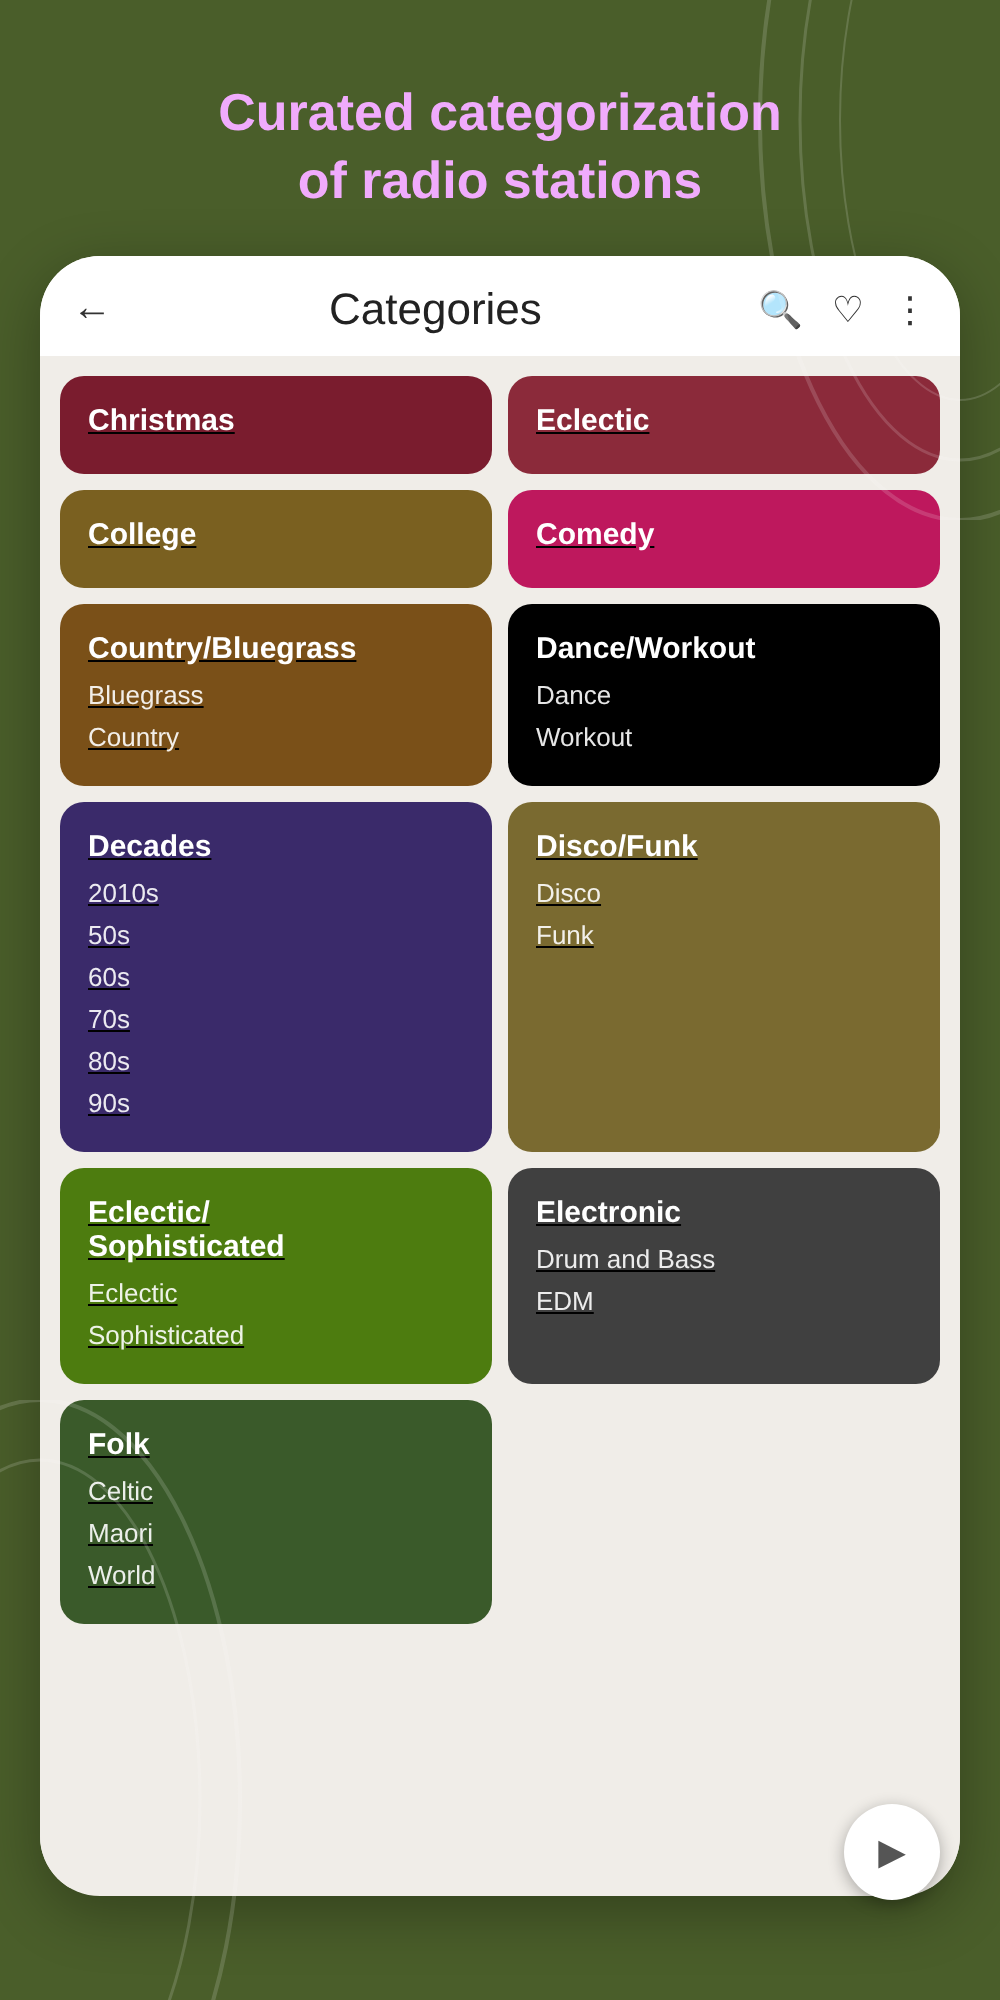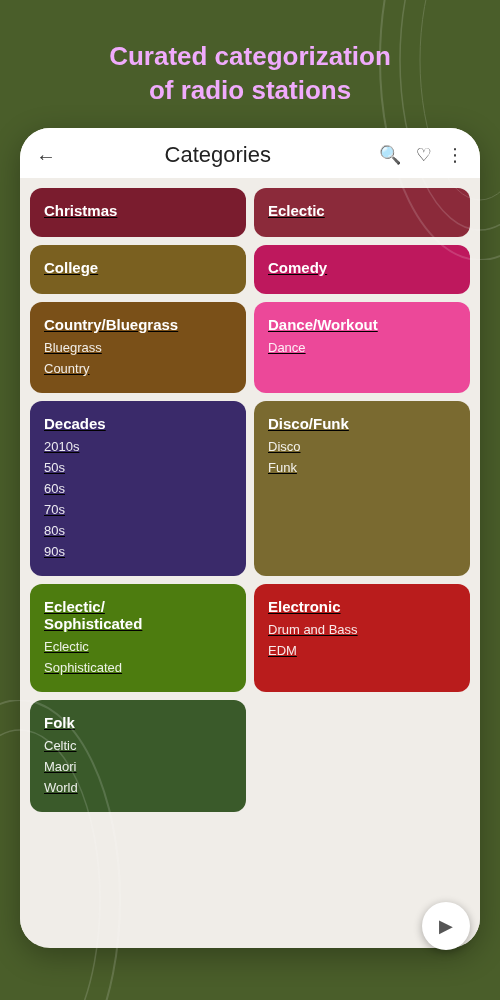--- a/index.html
+++ b/index.html
@@ -170,44 +170,45 @@
           <div class="main-label">College</div>
         </div>
         <div class="cat-card" style="background-color: #be185d;">
           <div class="main-label">Comedy</div>
         </div>
         <div class="cat-card" style="background-color: rgb(122, 80, 24);">
           <div class="main-label">Country/Bluegrass</div>
           <div class="sub-item">Bluegrass</div>
           <div class="sub-item">Country</div>
         </div>
-        <div class="cat-card" style="background-color: #ec4899;">
+        <div class="cat-card" style="background-color: #000000;">
           <div class="main-label">Dance/Workout</div>
           <div class="sub-item">Dance</div>
+          <div class="sub-item">Workout</div>
         </div>
         <div class="cat-card" style="background-color: rgb(58, 42, 106);">
           <div class="main-label">Decades</div>
           <div class="sub-item">2010s</div>
           <div class="sub-item">50s</div>
           <div class="sub-item">60s</div>
           <div class="sub-item">70s</div>
           <div class="sub-item">80s</div>
           <div class="sub-item">90s</div>
         </div>
         <div class="cat-card" style="background-color: rgb(122, 106, 48);">
           <div class="main-label">Disco/Funk</div>
           <div class="sub-item">Disco</div>
           <div class="sub-item">Funk</div>
         </div>
         <div class="cat-card" style="background-color: #4d7c0f;">
           <div class="main-label">Eclectic/<br>Sophisticated</div>
           <div class="sub-item">Eclectic</div>
           <div class="sub-item">Sophisticated</div>
         </div>
-        <div class="cat-card" style="background-color: #b91c1c;">
+        <div class="cat-card" style="background-color: #404040;">
           <div class="main-label">Electronic</div>
           <div class="sub-item">Drum and Bass</div>
           <div class="sub-item">EDM</div>
         </div>
         <div class="cat-card" style="background-color: rgb(58, 90, 42);">
           <div class="main-label">Folk</div>
           <div class="sub-item">Celtic</div>
           <div class="sub-item">Maori</div>
           <div class="sub-item">World</div>
         </div>

